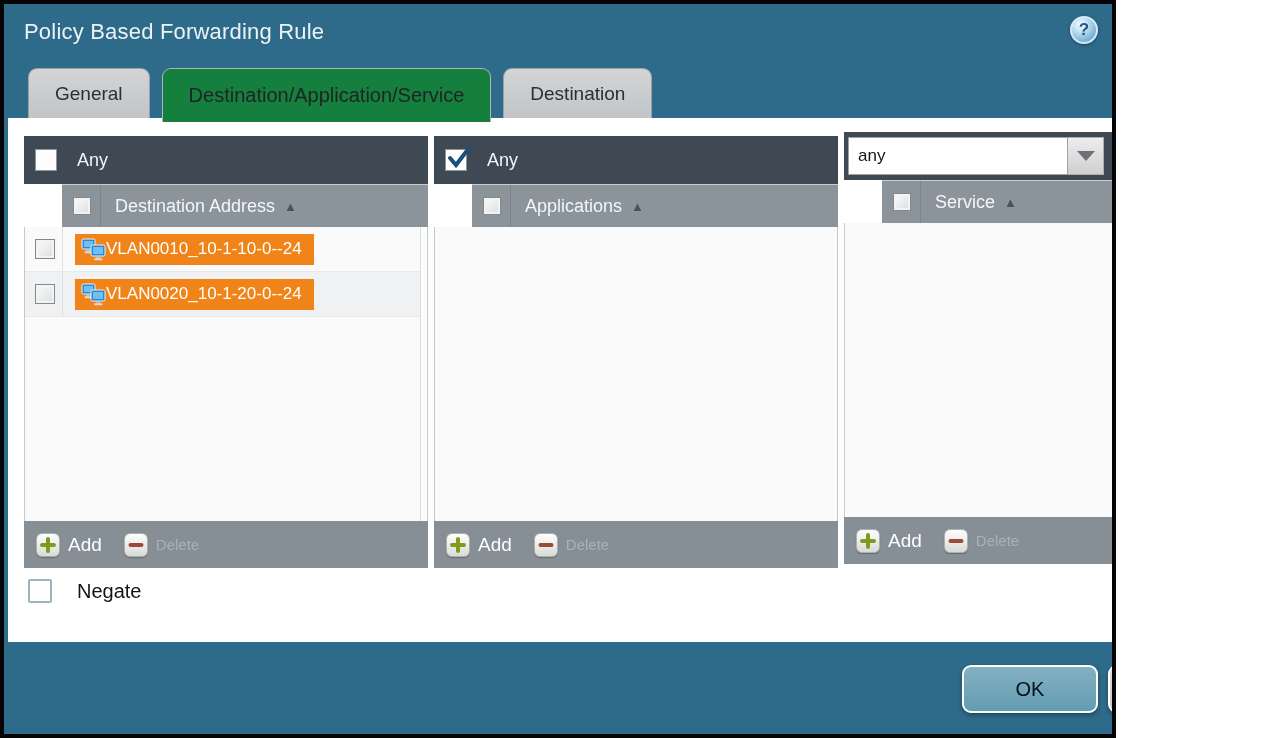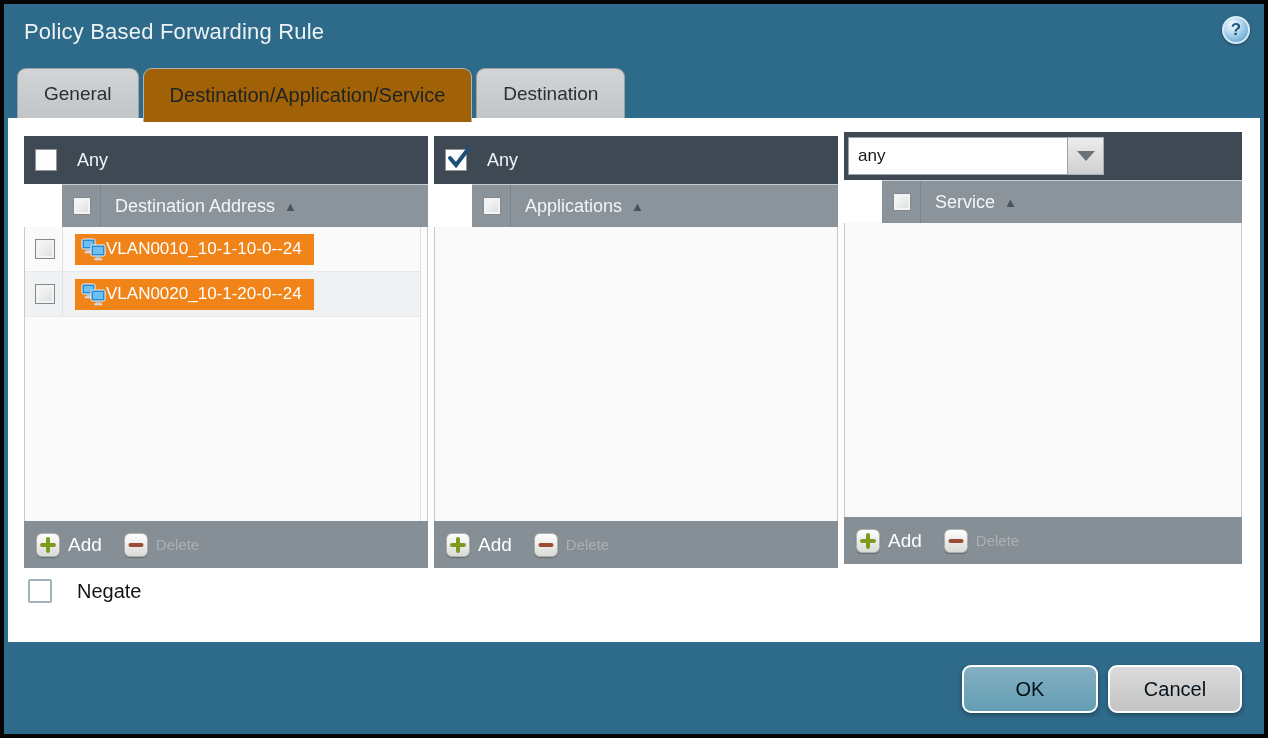--- a/index.html
+++ b/index.html
@@ -1,46 +1,46 @@
 <!DOCTYPE html>
 <html><head>
 <meta charset="utf-8">
 <style>
   * { margin:0; padding:0; box-sizing:border-box; }
   html,body { width:1268px; height:738px; font-family:"Liberation Sans", sans-serif; }
   .screen {
-    position:relative; width:1268px; height:738px;
+    position:relative; width:1116px; height:738px;
     background:#2E6A8A; border:4px solid #050505; overflow:hidden;
   }
   
   .dlg-title {
     position:absolute; left:20px; top:15px;
     color:#EDF2F5; font-size:22px; letter-spacing:0.2px;
   }
   .help-btn {
     position:absolute; right:14px; top:12px; width:28px; height:28px;
     border-radius:50%;
     background:radial-gradient(circle at 35% 28%, #f2fbff 0%, #bcdcf0 35%, #7db4d8 70%, #5f9fc8 100%);
     border:2px solid #d4eaf6;
     box-shadow:0 1px 3px rgba(0,0,0,0.35);
     color:#1B577F; font-weight:bold; font-size:17px;
     display:flex; align-items:center; justify-content:center;
     cursor:pointer;
   }
   
-  .tabs { position:absolute; left:13px; top:64px; display:flex; gap:4px; }
+  .tabs { position:absolute; left:24px; top:64px; display:flex; gap:12px; }
   .tab {
     height:50px; padding:0 26px; display:flex; align-items:center;
     background:linear-gradient(#D2D4D6, #C2C5C7);
     border:1px solid #9BA1A5; border-bottom:none;
     border-radius:9px 9px 0 0;
     font-size:19px; color:#2B2F33; cursor:pointer; white-space:nowrap;
   }
   .tab.active {
-    background:#a16207; height:54px; z-index:5;
+    background:#15803d; height:54px; z-index:5;
     border-color:#AEB4B8; font-size:20px; color:#1F2326;
   }
   
   .panel {
     position:absolute; left:4px; top:114px; width:1252px; height:524px;
     background:#FFFFFF; z-index:2;
   }
   
   .col {
     position:absolute; display:flex; flex-direction:column;

